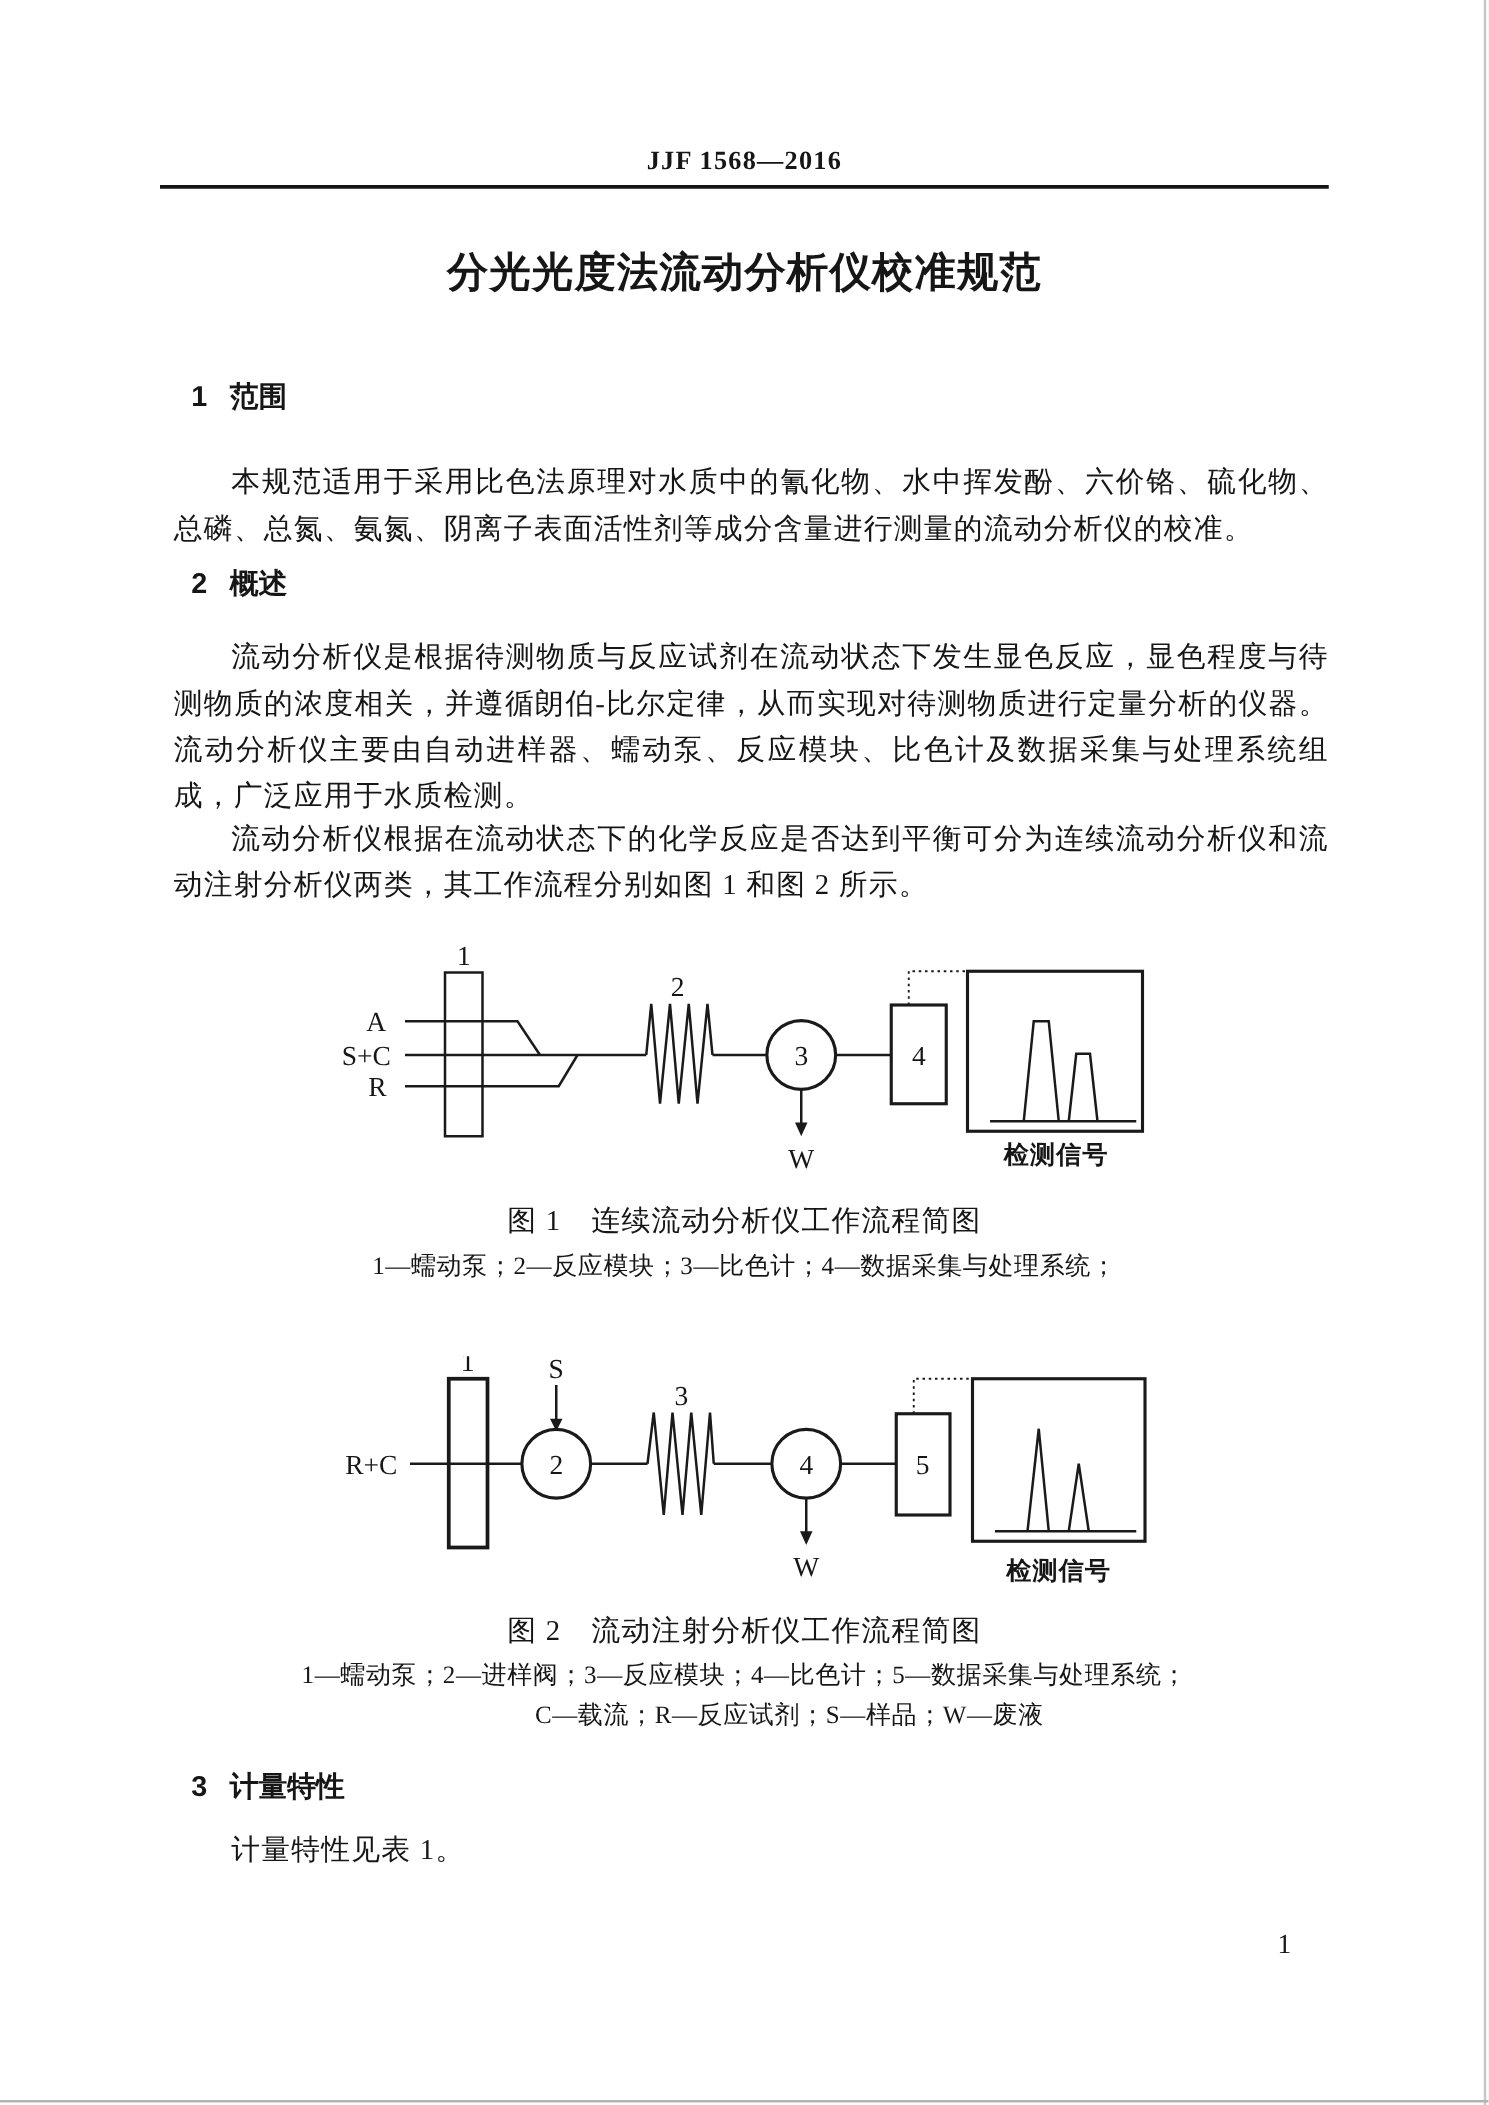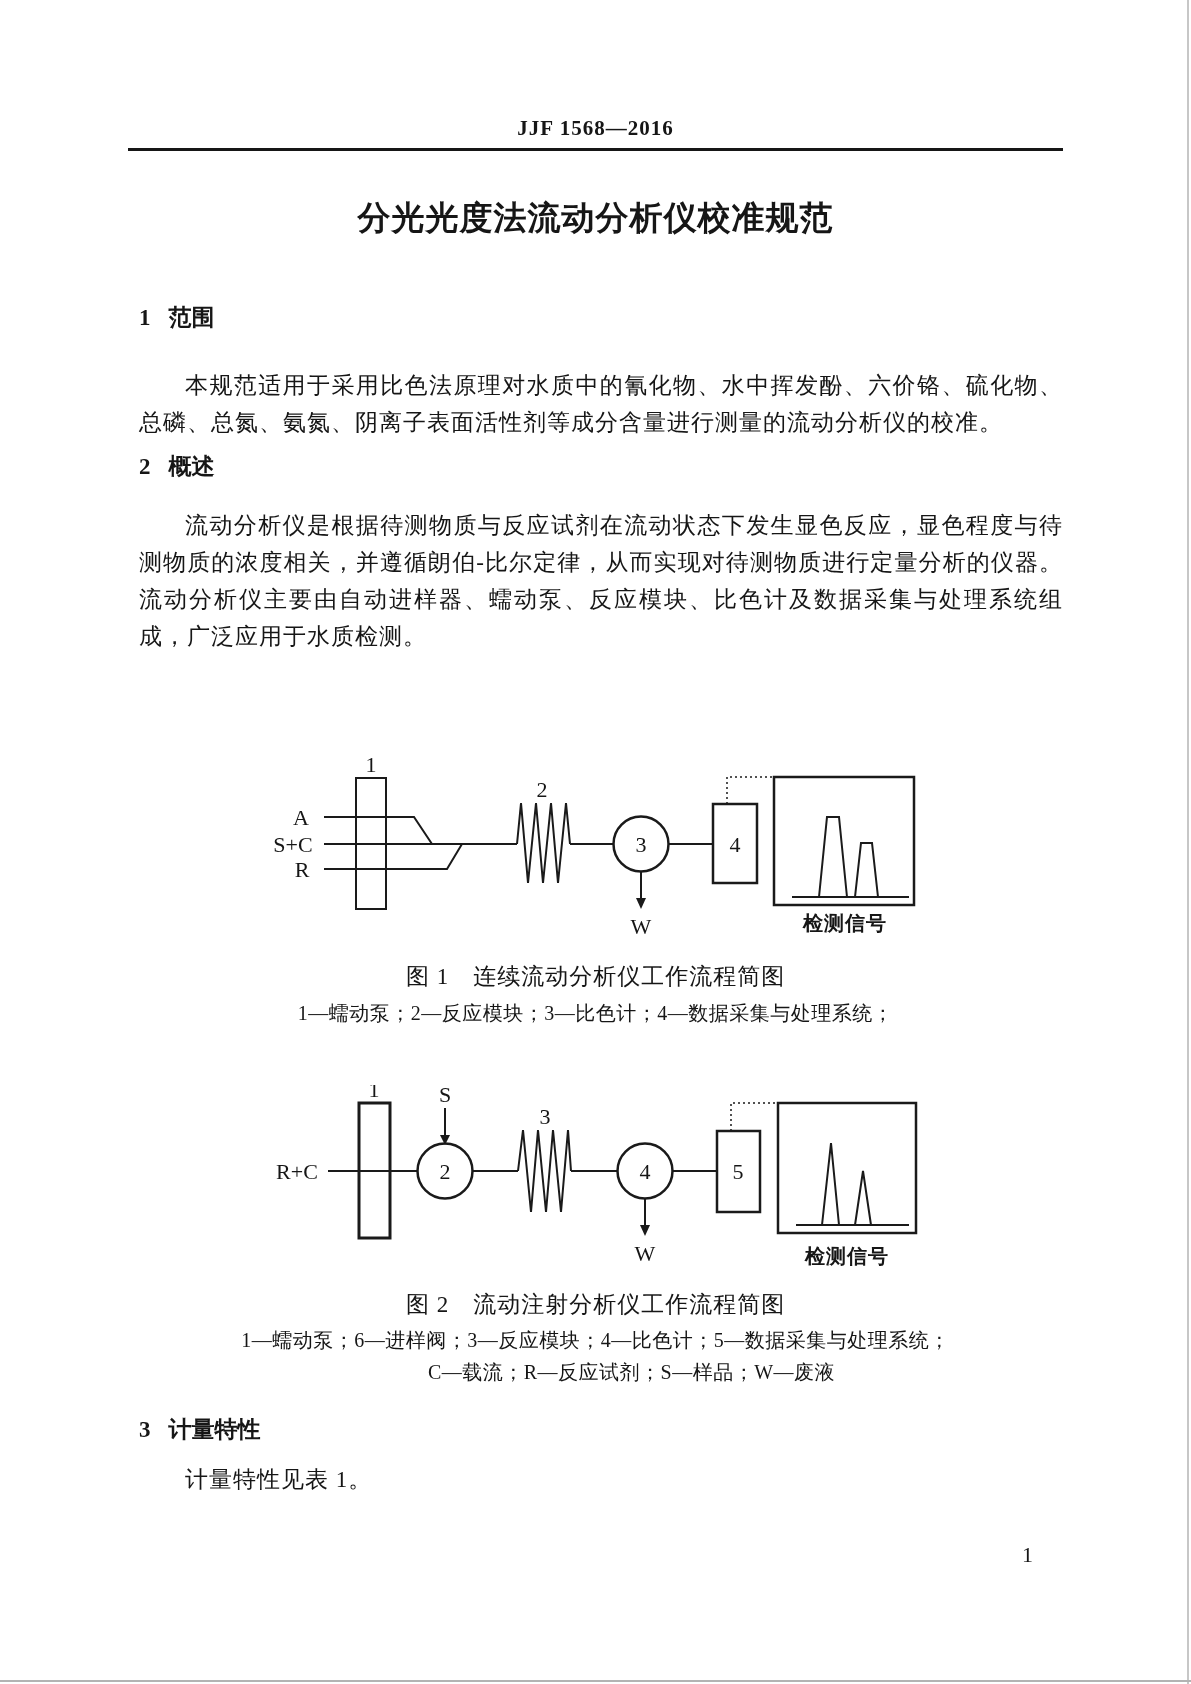--- a/index.html
+++ b/index.html
@@ -10,22 +10,22 @@
   }
   .abs{position:absolute;}
   .centered{left:0;width:1191px;text-align:center;}
   #header-code{top:116px;font-size:21px;font-weight:bold;letter-spacing:1px;}
   #head-rule{top:148px;left:128px;width:935px;height:3px;background:#161616;}
   #doc-title{
     top:196px;font-size:33px;font-weight:bold;letter-spacing:1px;
     font-family:"Liberation Sans","DejaVu Sans",sans-serif;
   }
   .sec-heading{
-    left:139px;font-size:23px;font-weight:bold;
-    font-family:Liberation Serif, serif;
+    left:153px;font-size:23px;font-weight:bold;
+    font-family:Liberation Sans, sans-serif;
   }
   .sec-heading .sec-label{margin-left:18px;}
   .body-par{
     left:139px;width:924px;font-size:23px;line-height:37px;
     letter-spacing:1px;text-align:justify;text-indent:46px;margin:0;
   }
   .fig-caption{font-size:23px;letter-spacing:1px;line-height:24px;}
   .fig-legend{font-size:20px;line-height:22px;letter-spacing:0.5px;}
   .fig-svg{display:block;}
   .diagram-num{font-size:22px;font-family:"Liberation Serif","DejaVu Serif",serif;fill:#161616;}
@@ -50,20 +50,21 @@
 
   <div class="abs sec-heading" style="top:302px;">
     <span>1</span><span class="sec-label">范围</span>
   </div>
   <p class="abs body-par" style="top:367px;">本规范适用于采用比色法原理对水质中的氰化物、水中挥发酚、六价铬、硫化物、总磷、总氮、氨氮、阴离子表面活性剂等成分含量进行测量的流动分析仪的校准。</p>
 
   <div class="abs sec-heading" style="top:451px;">
     <span>2</span><span class="sec-label">概述</span>
   </div>
   <p class="abs body-par" style="top:507px;">流动分析仪是根据待测物质与反应试剂在流动状态下发生显色反应，显色程度与待测物质的浓度相关，并遵循朗伯-比尔定律，从而实现对待测物质进行定量分析的仪器。流动分析仪主要由自动进样器、蠕动泵、反应模块、比色计及数据采集与处理系统组成，广泛应用于水质检测。</p>
+  <p class="abs body-par" style="top:652px;">流动分析仪根据在流动状态下的化学反应是否达到平衡可分为连续流动分析仪和流动注射分析仪两类，其工作流程分别如图 1 和图 2 所示。</p>
 
   <svg class="abs fig-svg" style="top:755px;left:270px;" width="660" height="185" viewBox="270 755 660 185">
 
     <polyline class="stroke" stroke-width="2" points="324,817 414,817 432,844"></polyline>
     <line class="stroke" stroke-width="2" x1="324" y1="844" x2="517" y2="844"></line>
     <polyline class="stroke" stroke-width="2" points="324,869 447,869 462,844"></polyline>
 
     <rect class="stroke" stroke-width="2" x="356" y="778" width="30" height="131"></rect>
 
     <polyline class="stroke" stroke-width="2" points="517,844 521,803 528,883 536,803 543,883 551,803 558,883 566,803 570,844"></polyline>
@@ -133,21 +134,21 @@
     <text class="diagram-num" x="445" y="1179" text-anchor="middle">2</text>
     <text class="diagram-num" x="545" y="1124" text-anchor="middle">3</text>
     <text class="diagram-num" x="645" y="1179" text-anchor="middle">4</text>
     <text class="diagram-num" x="738" y="1179" text-anchor="middle">5</text>
     <text class="diagram-num" x="297" y="1179" text-anchor="middle">R+C</text>
     <text class="diagram-num" x="645" y="1261" text-anchor="middle">W</text>
     <text class="signal-label" x="847" y="1263" text-anchor="middle">检测信号</text>
   </svg>
 
   <div class="abs centered fig-caption" style="top:1293px;">图 2　流动注射分析仪工作流程简图</div>
-  <div class="abs centered fig-legend" style="top:1329px;">1—蠕动泵；6—进样阀；3—反应模块；4—比色计；5—数据采集与处理系统；</div>
+  <div class="abs centered fig-legend" style="top:1329px;">1—蠕动泵；2—进样阀；3—反应模块；4—比色计；5—数据采集与处理系统；</div>
   <div class="abs centered fig-legend" style="top:1361px;padding-left:36px;">C—载流；R—反应试剂；S—样品；W—废液</div>
 
   <div class="abs sec-heading" style="top:1414px;">
     <span>3</span><span class="sec-label">计量特性</span>
   </div>
   <p class="abs body-par" style="top:1461px;">计量特性见表 1。</p>
 
   <div id="page-number" class="abs">1</div>
 
   <div id="scan-edge-right" class="abs"></div>

